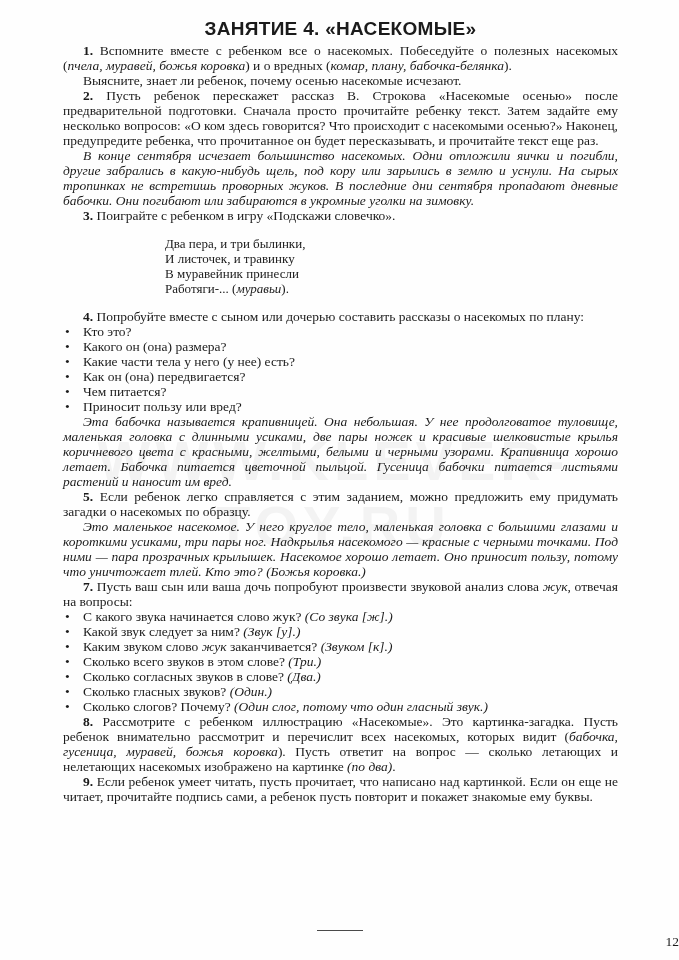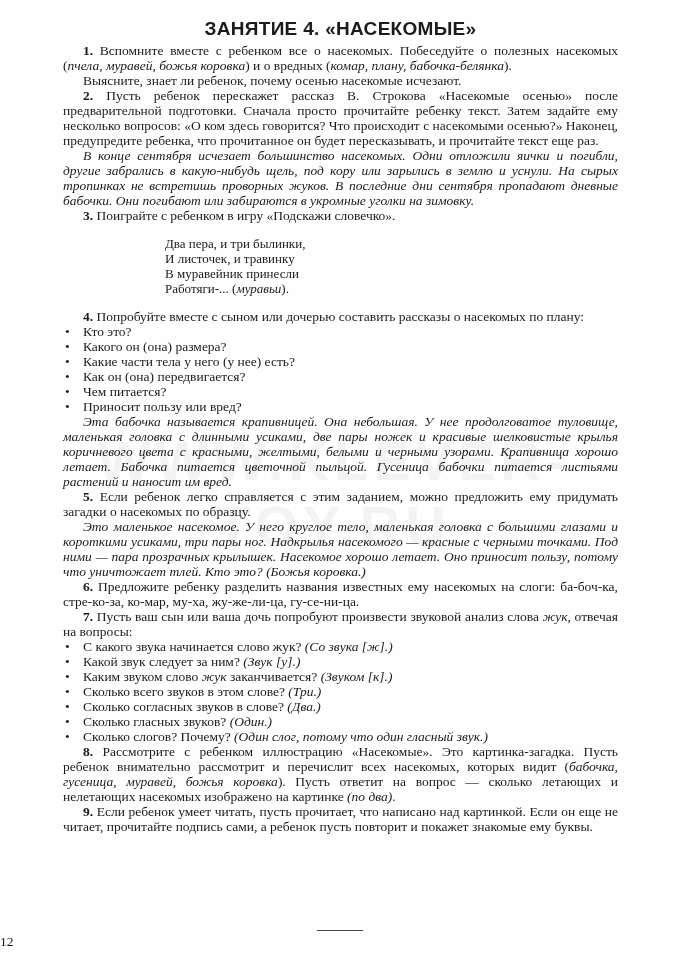--- a/index.html
+++ b/index.html
@@ -58,21 +58,21 @@
     font-size:56px;
     letter-spacing:5px;
     color:rgba(110,110,110,0.08);
     pointer-events:none;
     user-select:none;
   }
   .footer{
     position:absolute;
     z-index:1;
     left:0;right:0;bottom:11px;
-    text-align:left;
+    text-align:right;
     font-size:13.5px;
     line-height:15px;
   }
   .footer-rule{
     width:46px;
     height:0;
     border-top:1.5px solid #4a4a4a;
     margin:0 auto 3px auto;
   }
 </style>
@@ -127,21 +127,20 @@
         </li>
       <li class="bullet">
           <span class="dot">•</span>
           <span class="btext">Приносит пользу или вред?</span>
         </li>
     </ul>
 
     <p class="para"><span class="i">Эта бабочка называется крапивницей. Она небольшая. У нее продолговатое туловище, маленькая головка с длинными усиками, две пары ножек и красивые шелковистые крылья коричневого цвета с красными, желтыми, белыми и черными узорами. Крапивница хорошо летает. Бабочка питается цветочной пыльцой. Гусеница бабочки питается листьями растений и наносит им вред.</span></p>
     <p class="para"><span class="b">5.</span> Если ребенок легко справляется с этим заданием, можно предложить ему придумать загадки о насекомых по образцу.</p>
     <p class="para"><span class="i">Это маленькое насекомое. У него круглое тело, маленькая головка с большими глазами и короткими усиками, три пары ног. Надкрылья насекомого — красные с черными точками. Под ними — пара прозрачных крылышек. Насекомое хорошо летает. Оно приносит пользу, потому что уничтожает тлей. Кто это? (Божья коровка.)</span></p>
-    <p class="para"><span class="b">6.</span> Предложите ребенку разделить названия известных ему насекомых на слоги: ба-боч-ка, стре-ко-за, ко-мар, му-ха, жу-же-ли-ца, гу-се-ни-ца.</p>
     <p class="para"><span class="b">7.</span> Пусть ваш сын или ваша дочь попробуют произвести звуковой анализ слова <span class="i">жук</span>, отвечая на вопросы:</p>
 
     <ul class="bullets">
       <li class="bullet">
           <span class="dot">•</span>
           <span class="btext">С какого звука начинается слово жук? <span class="i">(Со звука [ж].)</span></span>
         </li>
       <li class="bullet">
           <span class="dot">•</span>
           <span class="btext">Какой звук следует за ним? <span class="i">(Звук [у].)</span></span>

